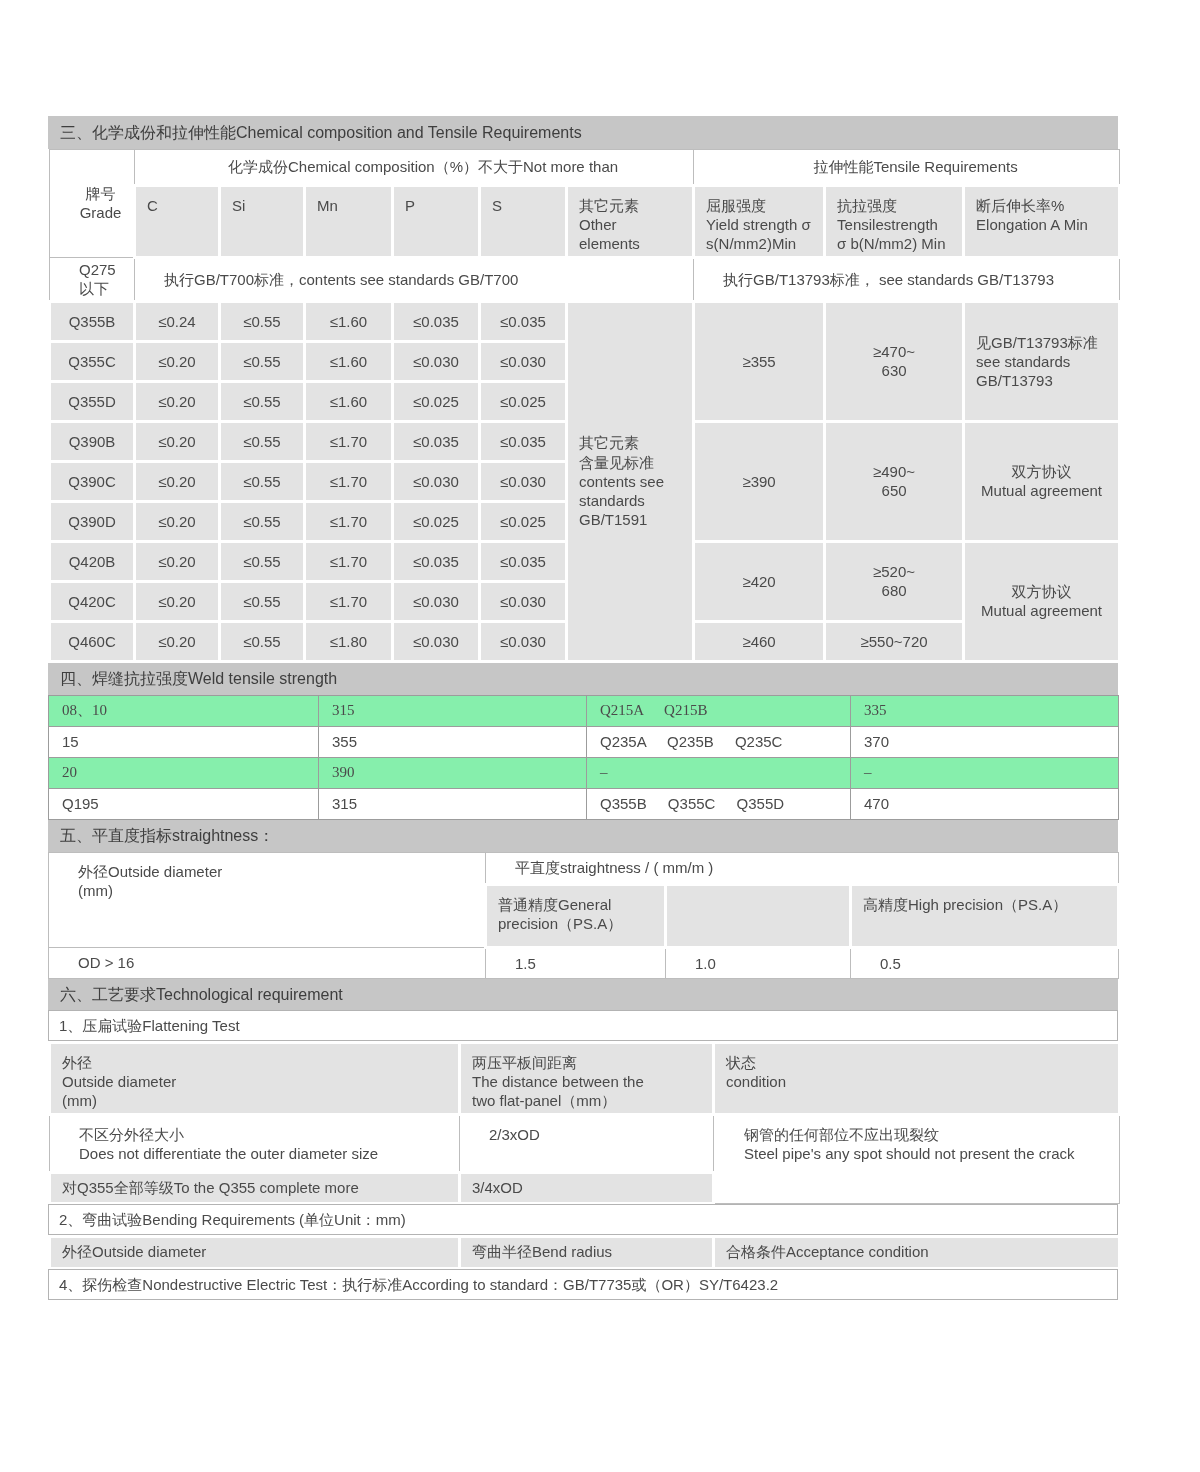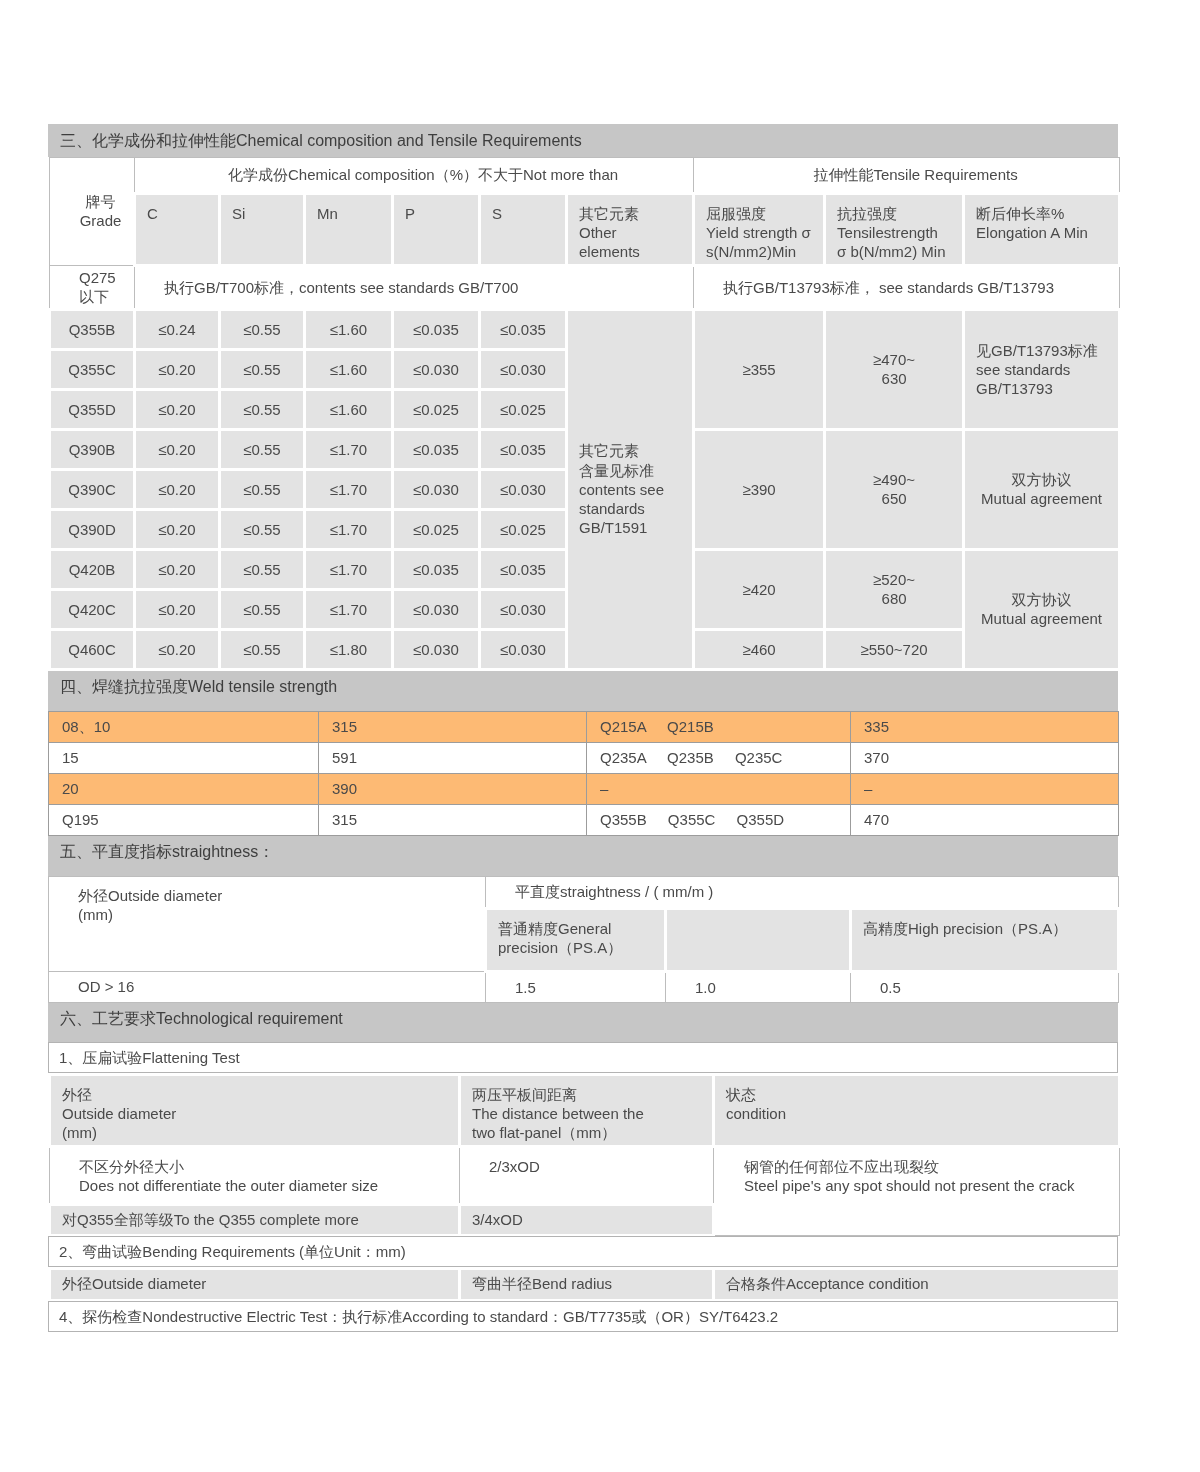--- a/index.html
+++ b/index.html
@@ -1,28 +1,28 @@
 <!DOCTYPE html>
 <html><head>
 <meta charset="utf-8">
 <style>
   html,body { margin:0; padding:0; background:#ffffff; }
   .page {
     position:relative; width:1200px; height:1472px; background:#ffffff;
     font-family:"Liberation Sans","DejaVu Sans",sans-serif;
     color:#4a4a4a; overflow:hidden;
   }
-  .content { position:absolute; left:48px; top:124px; width:1070px; }
+  .content { position:absolute; left:48px; top:116px; width:1070px; }
 
   .bar {
     background:#c6c6c6; color:#3e3e3e; font-size:16px;
     height:33px; line-height:33px; padding-left:12px;
     box-sizing:border-box; overflow:hidden;
   }
-  .bar.small { height:40px; line-height:31px; }
+  .bar.small { height:32px; line-height:31px; }
 
   .subrow {
     background:#ffffff; border:1px solid #b3b3b3; box-sizing:border-box;
     height:31px; line-height:29px; padding-left:10px; font-size:15px;
     margin-top:-1px;
   }
 
   table { border-collapse:collapse; table-layout:fixed; width:1070px; font-size:15px; }
   td { overflow:hidden; }
 
@@ -31,21 +31,21 @@
     background:#e3e3e3; border:3px solid #ffffff;
     padding:2px 11px; vertical-align:middle; line-height:1.28;
   }
   .tg td.w { background:#ffffff; border:1px solid #bdbdbd;padding-left:29px; }
 
   
   .t4 td {
     background:#ffffff; border:1px solid #9c9c9c;
     padding:3px 13px; vertical-align:middle; line-height:1.28;
   }
-  .t4 tr.gr td { background:#fdba74; }
+  .t4 tr.gr td { background:#86efac;font-family:Liberation Serif, serif; }
   .t4 tr.hdr td { vertical-align:top; padding-top:9px; }
 
   .pre { white-space:pre-line; }
   .ctr { text-align:center; }
   .lft { text-align:left !important; }
   .top { vertical-align:top !important; padding-top:9px !important; }
   .wsp { word-spacing:17px; }
 
   .t1 tr.hA { height:36px; }
   .t1 tr.hB { height:66px; }
@@ -227,21 +227,21 @@
       </colgroup>
       <tbody>
       <tr class="dr gr">
         <td>08、10</td>
         <td>315</td>
         <td class="wsp">Q215A Q215B</td>
         <td>335</td>
       </tr>
       <tr class="dr">
         <td>15</td>
-        <td>591</td>
+        <td>355</td>
         <td class="wsp">Q235A Q235B Q235C</td>
         <td>370</td>
       </tr>
       <tr class="dr gr">
         <td>20</td>
         <td>390</td>
         <td>–</td>
         <td>–</td>
       </tr>
       <tr class="dr">

